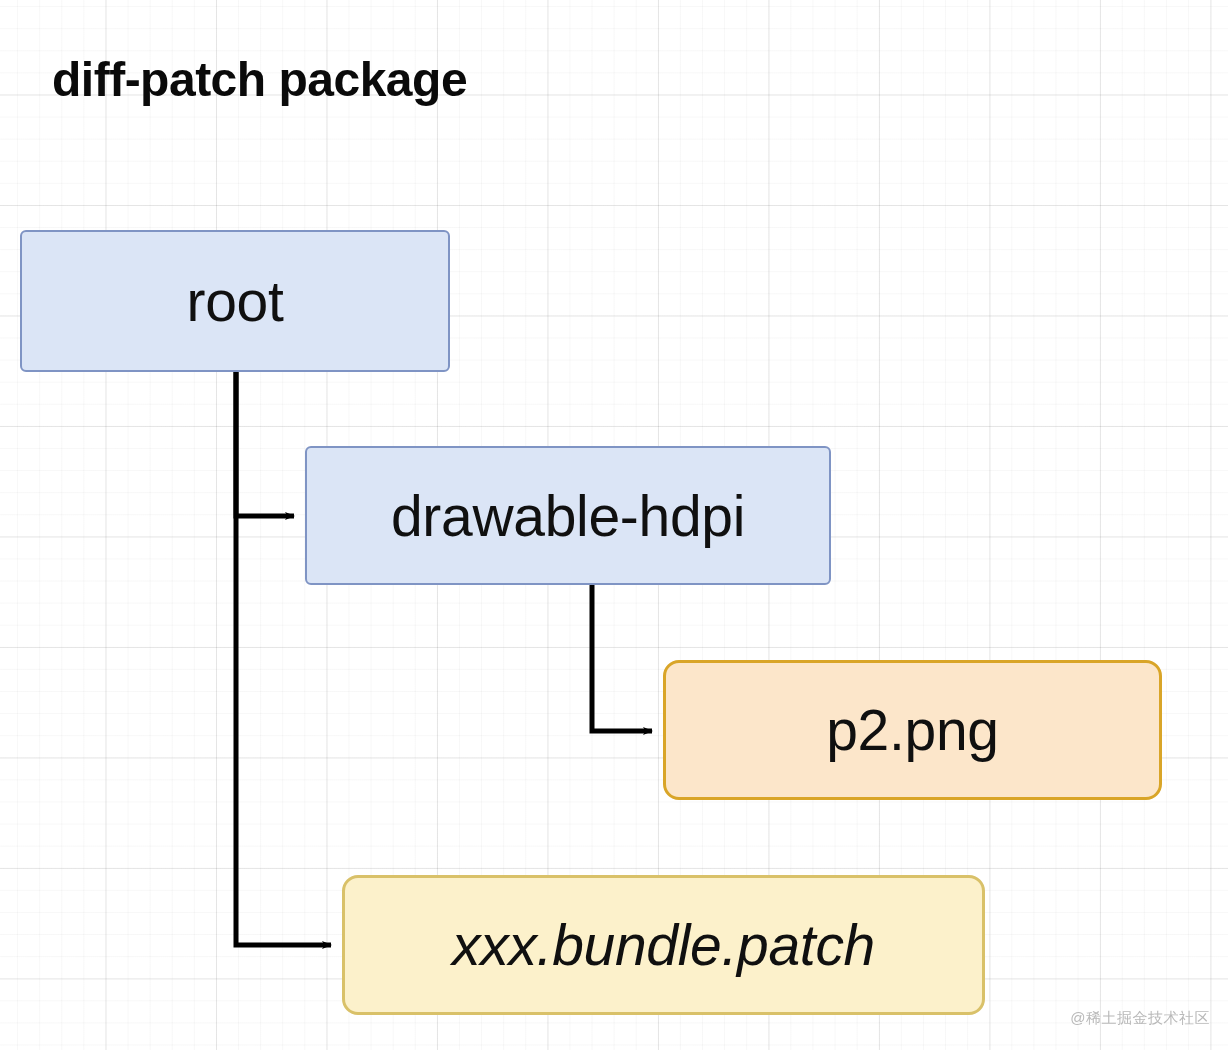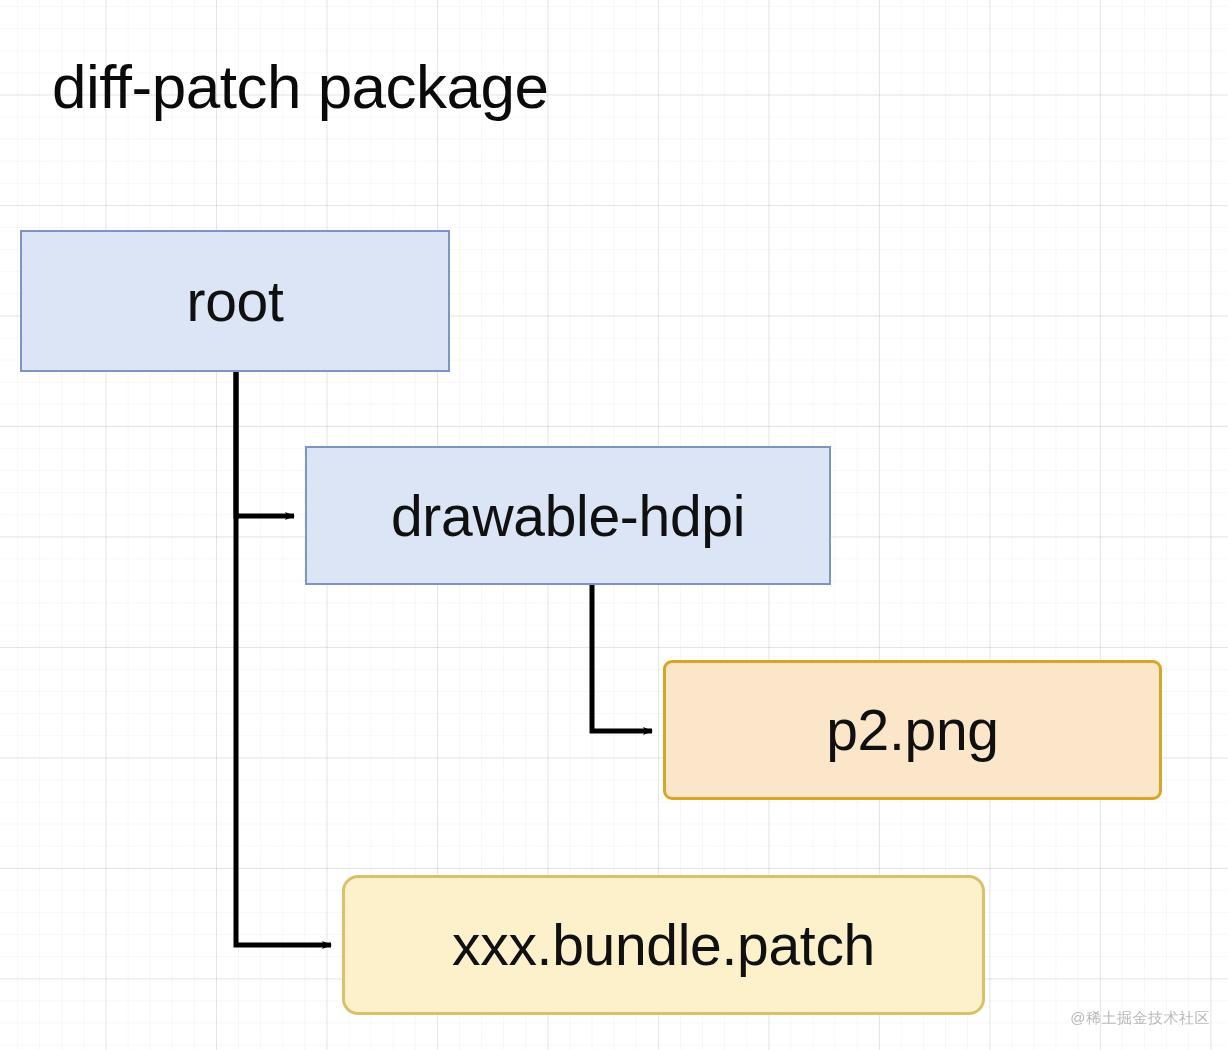--- a/index.html
+++ b/index.html
@@ -24,63 +24,63 @@
       22.1px 22.1px,
       22.1px 22.1px;
     background-position: -5px -16px, -5px -16px, -5px -16px, -5px -16px;
     font-family: "Liberation Sans", sans-serif;
   }
 
   #title {
     position: absolute;
     left: 52px;
     top: 56px;
-    font-size: 62px;
+    font-size: 48px;
     line-height: 1.0;
     color: #0a0a0a;
-    font-weight: 400;
+    font-weight: 700;
     letter-spacing: -0.5px;
     white-space: nowrap;
   }
 
   .node {
     position: absolute;
     display: flex;
     align-items: center;
     justify-content: center;
     box-sizing: border-box;
     text-align: center;
     color: #101010;
     font-weight: 400;
     letter-spacing: -0.3px;
     white-space: nowrap;
   }
 
   .node-blue {
     background: #dbe5f6;
     border: 2px solid #7f94c4;
-    border-radius: 0;
+    border-radius: 6px;
   }
 
   .node-orange {
     background: #fce6ca;
     border: 3px solid #d9a528;
-    border-radius: 9px;
+    border-radius: 16px;
   }
 
   .node-yellow {
     background: #fcf1cb;
     border: 3px solid #d9c169;
     border-radius: 16px;
   }
 
   #node-root      { left: 20px;  top: 230px; width: 430px; height: 142px; font-size: 57px; }
   #node-drawable  { left: 305px; top: 446px; width: 526px; height: 139px; font-size: 57px; }
   #node-p2        { left: 663px; top: 660px; width: 499px; height: 140px; font-size: 57px; }
-  #node-patch     { left: 342px; top: 875px; width: 643px; height: 140px; font-size: 57px; }
+  #node-patch     { left: 342px; top: 875px; width: 643px; height: 140px; font-size: 57px; font-style: italic; }
 
   #edges {
     position: absolute;
     left: 0;
     top: 0;
     width: 1228px;
     height: 1050px;
     pointer-events: none;
   }
 

